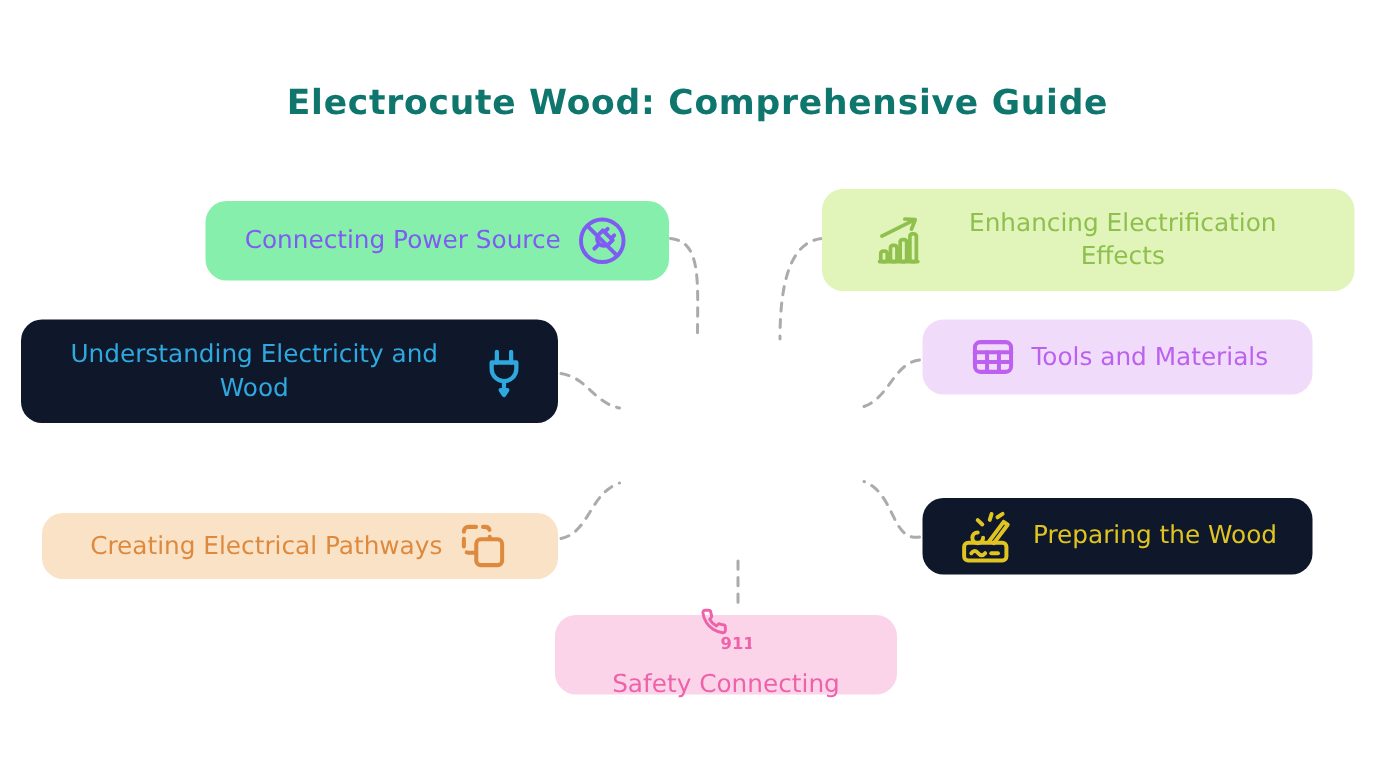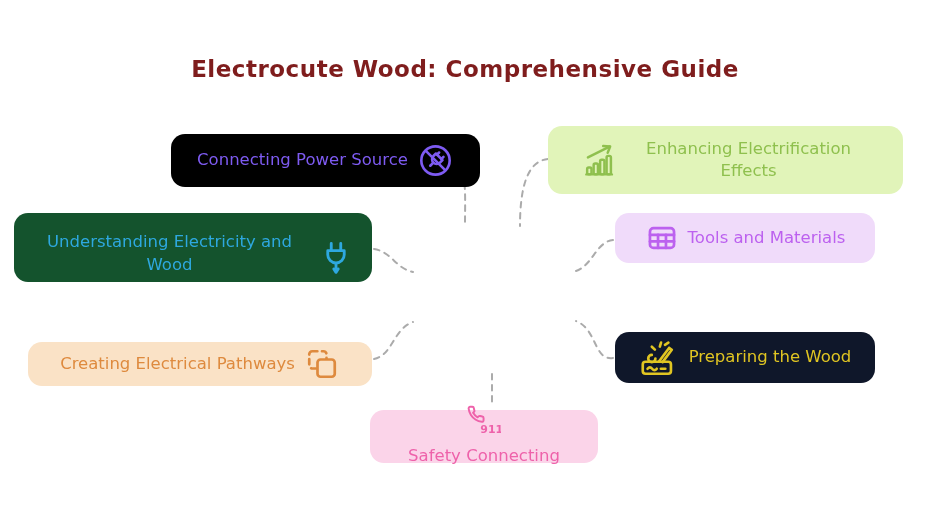--- a/index.html
+++ b/index.html
@@ -40,49 +40,49 @@
     justify-content:center; gap:8px; font-size:17.5px; line-height:1.45; text-align:center;
   }
   .center-node .label { max-width:120px; }
   .icon-stroke { stroke:currentColor; fill:none; stroke-linecap:round; stroke-linejoin:round; }
 </style>
 </head>
 <body>
 
 <div class="canvas">
 
-  <div class="title" style="color: #7f1d1d;">Electrocute Wood: Comprehensive Guide</div>
+  <div class="title" style="color: #0f766e;">Electrocute Wood: Comprehensive Guide</div>
 
   <svg class="connector-layer" width="930" height="512">
     <path class="connector" d="M447 159 C468 161 465 188 465 226" style="stroke: rgb(171, 171, 171);"></path>
     <path class="connector" d="M548 159 C527 161 520 188 520 226" style="stroke: rgb(171, 171, 171);"></path>
     <path class="connector" d="M374 249 C392 252 395 268 413 272" style="stroke: rgb(171, 171, 171);"></path>
     <path class="connector" d="M374 359 C393 355 393 329 413 322" style="stroke: rgb(171, 171, 171);"></path>
     <path class="connector" d="M613 240 C596 242 593 265 576 271" style="stroke: rgb(171, 171, 171);"></path>
     <path class="connector" d="M613 358 C594 361 597 329 576 321" style="stroke: rgb(171, 171, 171);"></path>
     <path class="connector" d="M492 374 L492 406" style="stroke: rgb(171, 171, 171);"></path>
   </svg>
 
 
-  <div class="node node-0" style="background: #000000; color: rgb(126, 91, 242); margin-left: 34px; --node-bg: #E5DFFB;">
+  <div class="node node-0" style="background: #86efac; color: rgb(126, 91, 242); --node-bg: #E5DFFB;">
     <span class="label">Connecting Power Source</span>
     <svg width="37" height="37" viewBox="0 0 24 24">
       <g class="icon-stroke" stroke-width="1.7">
         <circle cx="12" cy="12" r="9.2"></circle>
         <g transform="rotate(45 12 12)">
           <path d="M10 6.7 V8.6 M14 6.7 V8.6"></path>
           <path d="M9 8.6 h6 v2.3 a3 3 0 0 1 -6 0 z"></path>
           <path d="M12 14.2 V16.8"></path>
         </g>
         <path d="M5.9 5.9 L18.1 18.1"></path>
       </g>
     </svg>
   </div>
 
-  <div class="node node-1" style="background: #14532d; color: rgb(46, 168, 223); align-items: flex-end; --node-bg: #C8E9F8;">
+  <div class="node node-1" style="background: #0f172a; color: rgb(46, 168, 223); --node-bg: #C8E9F8;">
     <span class="label">Understanding Electricity and Wood</span>
     <svg width="38" height="38" viewBox="0 0 24 24">
       <g class="icon-stroke" stroke-width="1.8">
         <path d="M9 3.5 V8 M15 3.5 V8"></path>
         <path d="M6.8 8 H17.2 V10.6 A5.2 5.2 0 0 1 6.8 10.6 Z"></path>
         <path d="M12 16 V18.3"></path>
         <path d="M10.6 19.6 h2.8 L12 21.7 Z"></path>
       </g>
     </svg>
   </div>

